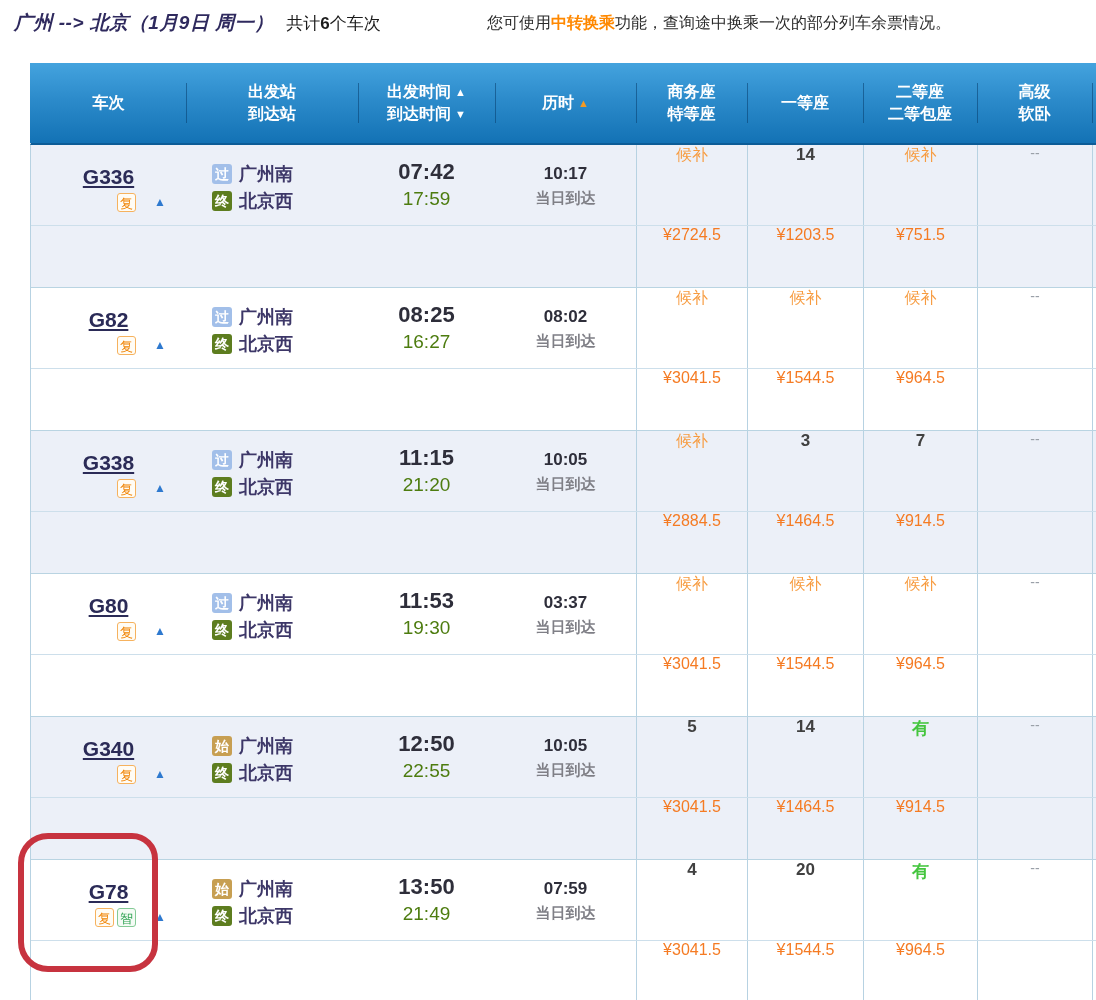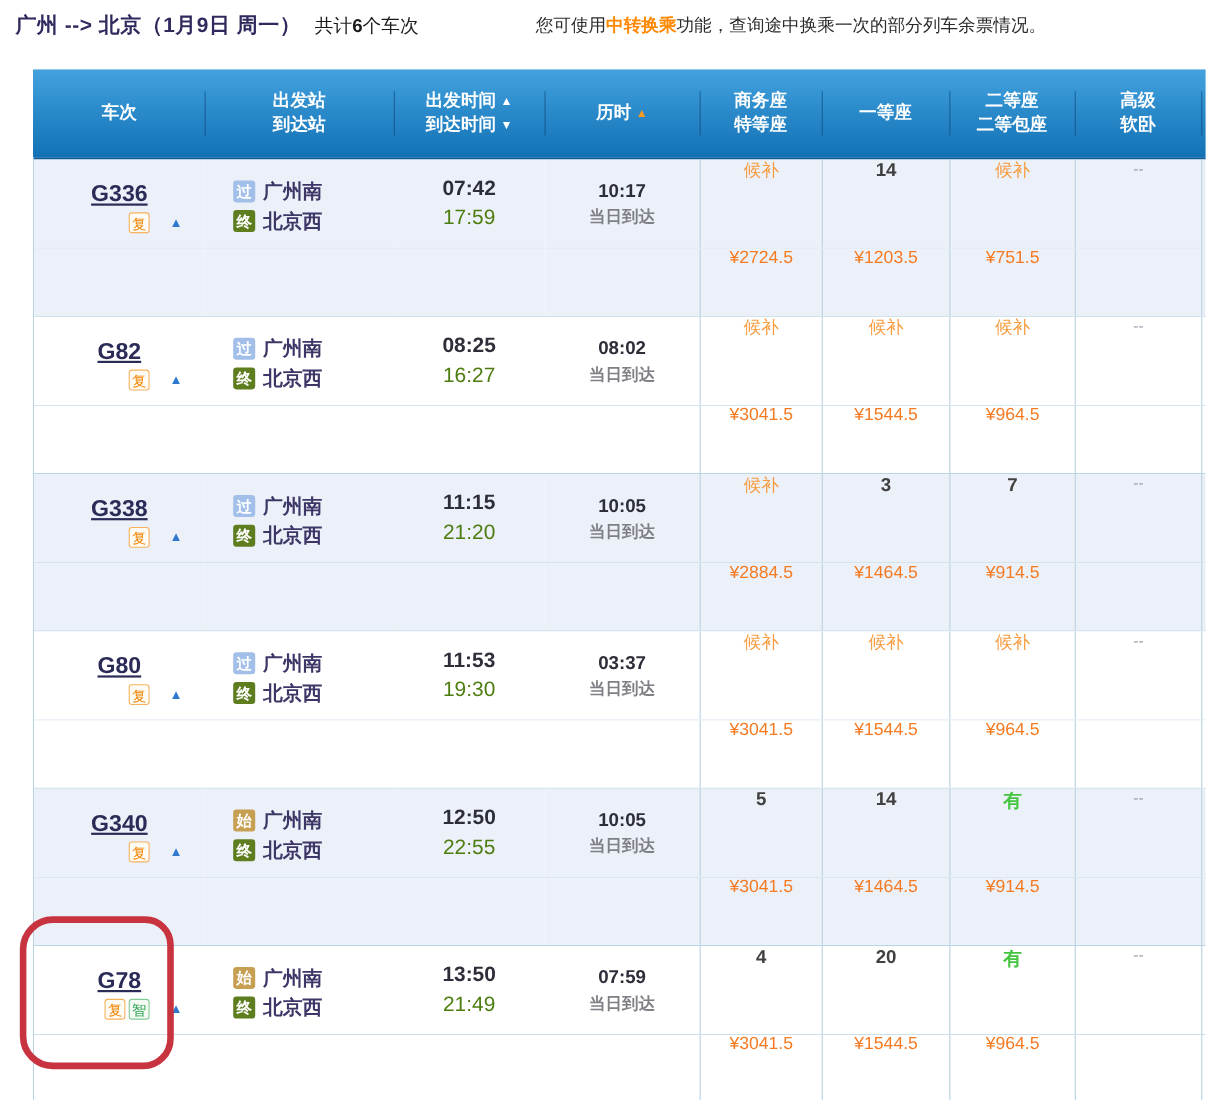--- a/index.html
+++ b/index.html
@@ -3,21 +3,21 @@
 <meta charset="utf-8">
 <style>
   html,body{margin:0;padding:0;}
   body{
     width:1096px;height:1000px;overflow:hidden;background:#fff;
     font-family:"Liberation Sans","DejaVu Sans",sans-serif;
     position:relative;
   }
   
   .topbar{position:absolute;left:14px;top:10px;width:1082px;height:34px;white-space:nowrap;}
-  .route-title{font-size:19px;font-weight:bold;color:#2f2a5e;letter-spacing:0.5px;}
+  .route-title{font-size:19px;font-weight:bold;color:#2f2a5e;letter-spacing:0.5px;font-style:italic;}
   .count{font-size:17px;color:#1b1b1b;margin-left:8px;}
   .count b{font-weight:bold;}
   .notice{position:absolute;left:473px;top:3px;font-size:16px;color:#2b2b2b;}
   .notice .link{color:#ff8800;font-weight:bold;text-decoration:none;cursor:pointer;}
   
   .tablewrap{position:absolute;left:14px;top:63px;width:1082px;height:937px;overflow:hidden;padding-left:16px;}
   .thead{display:flex;width:1127px;height:82px;box-sizing:border-box;
     background:linear-gradient(180deg,#44a3de 0%,#2c8bcb 45%,#1372b5 100%);
     border-bottom:2px solid #0c5c97;border-left:1px solid transparent;}
   .th{position:relative;display:flex;flex-direction:column;justify-content:center;align-items:center;
@@ -48,21 +48,21 @@
   .expand{color:#2e79cf;font-size:12px;margin-left:18px;cursor:pointer;}
   
   .col-stn{align-items:flex-start;padding-left:26px;padding-top:4px;}
   .stn-line{display:flex;align-items:center;height:27px;}
   .tag{width:20px;height:20px;border-radius:3px;color:#fff;font-size:14px;font-weight:bold;line-height:20px;text-align:center;margin-right:7px;flex:0 0 auto;}
   .tag-pass{background:#a2bfe9;}
   .tag-start{background:#c79f52;}
   .tag-end{background:#5d7d1f;}
   .stn-name{font-size:18px;font-weight:bold;color:#3d3768;}
   
-  .t-dep{font-size:19px;font-weight:bold;color:#2e2e3a;line-height:27px;}
+  .t-dep{font-size:22px;font-weight:bold;color:#2e2e3a;line-height:27px;}
   .t-arr{font-size:19px;font-weight:normal;color:#4d7c0f;line-height:27px;}
   
   .dur{font-size:17px;font-weight:bold;color:#2e2e3a;line-height:25px;}
   .note{font-size:15px;color:#7f7f86;line-height:23px;font-weight:bold;}
   
   .sv-orange{color:#f79b3f;font-size:16px;cursor:pointer;}
   .sv-num{color:#404040;font-size:17px;font-weight:bold;}
   .sv-green{color:#44c53e;font-size:17px;font-weight:bold;}
   .sv-dash{color:#9aa0a8;font-size:14px;}
   .priceval{color:#f57b23;font-size:16px;}

